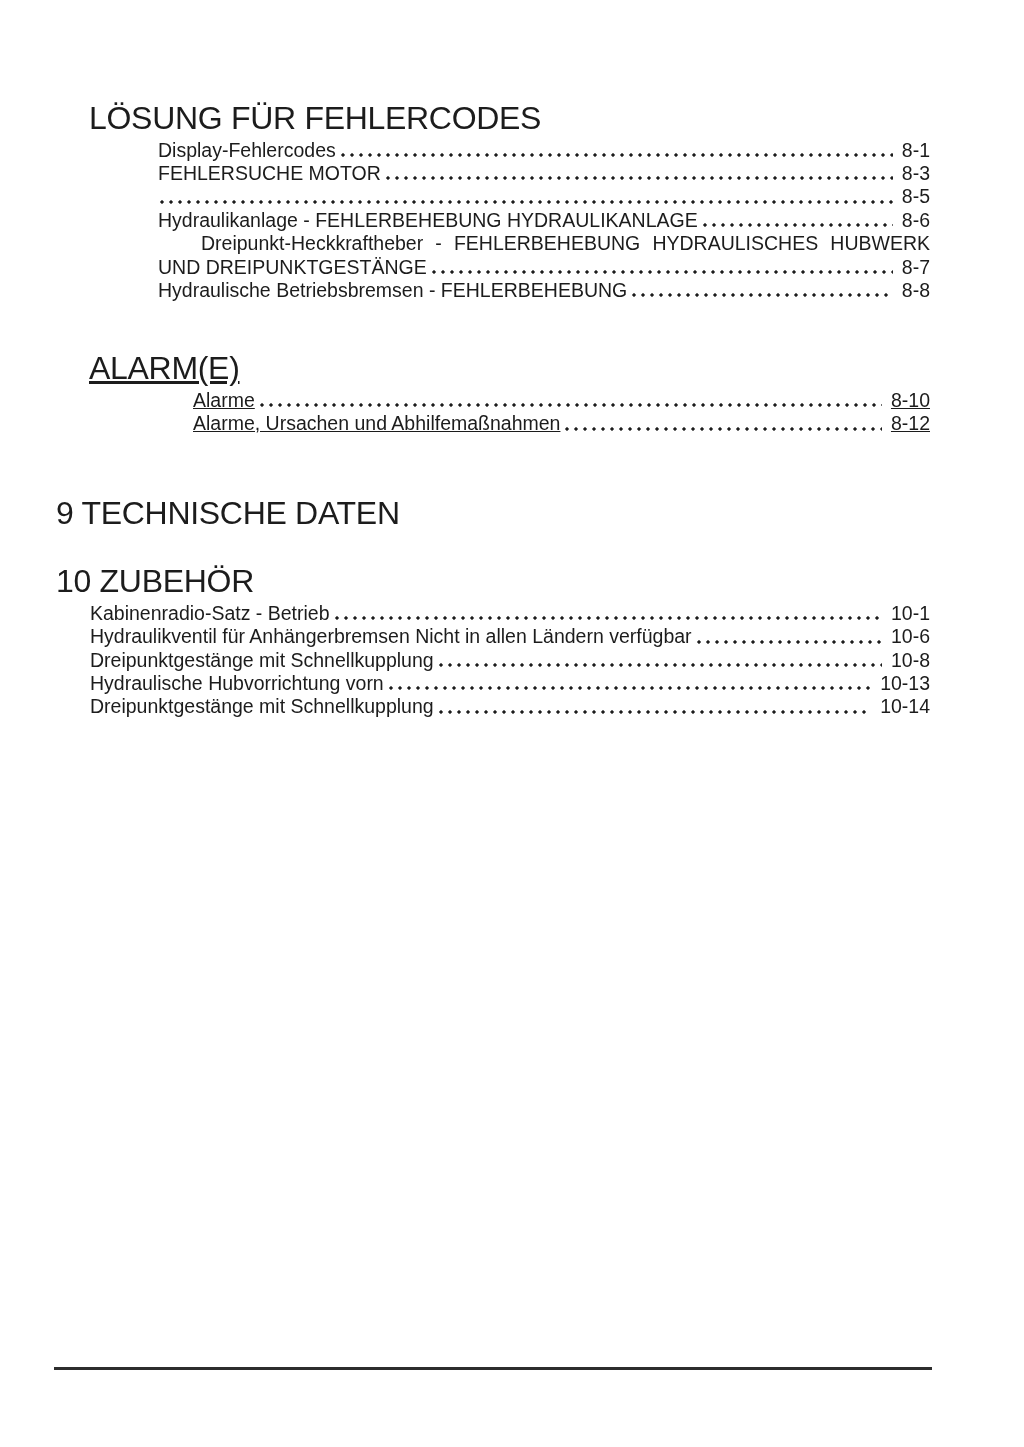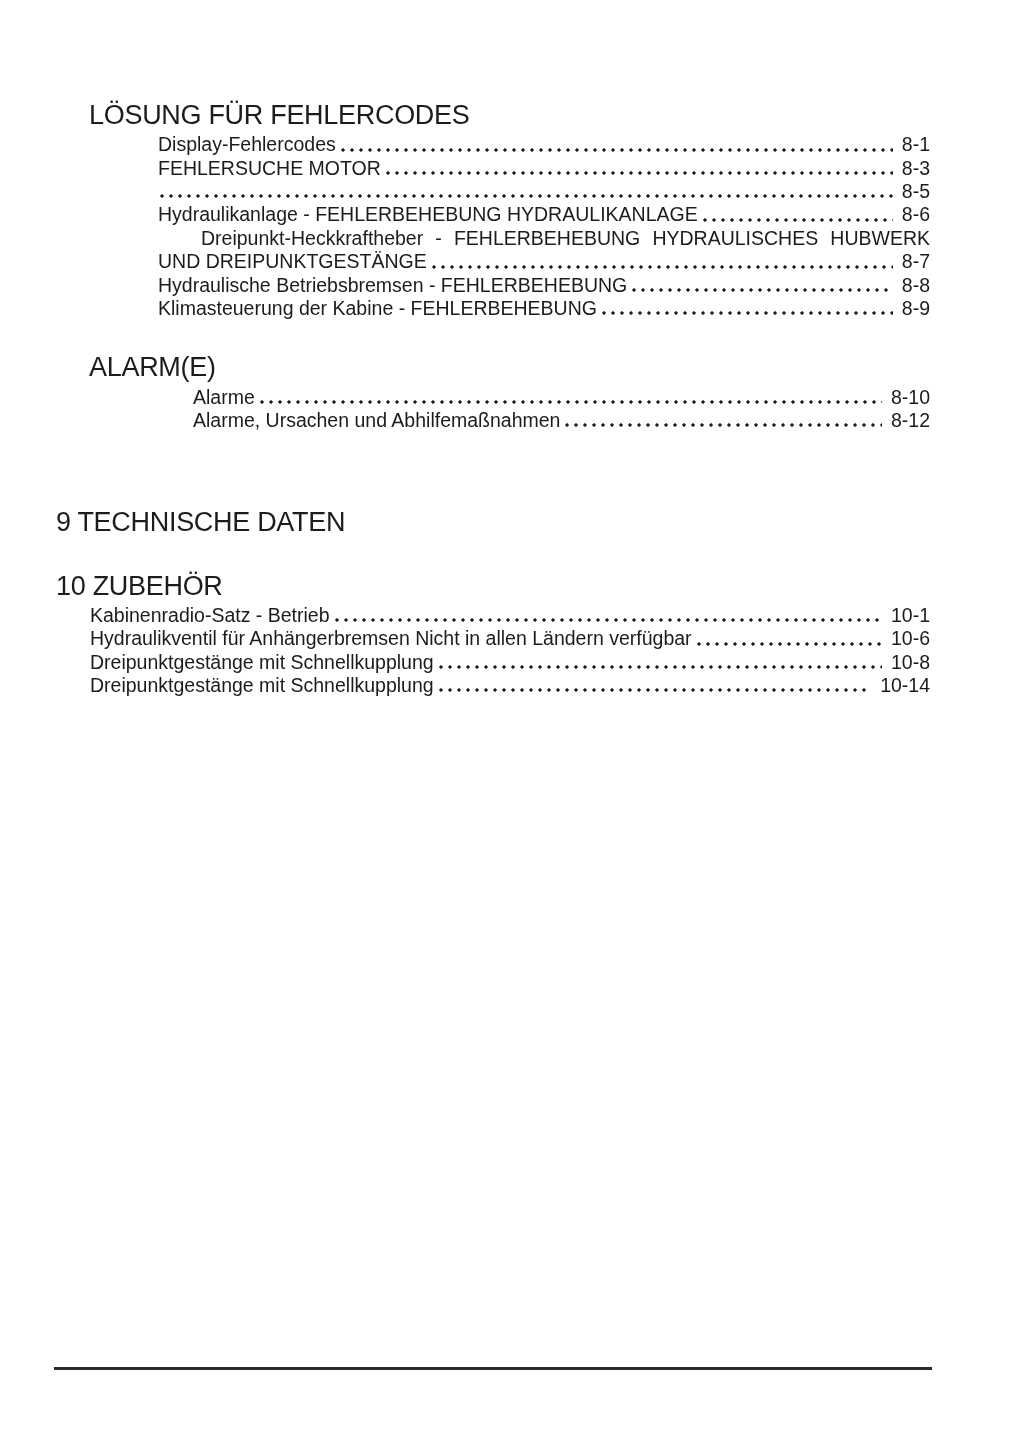--- a/index.html
+++ b/index.html
@@ -17,31 +17,31 @@
   }
   .page {
     position: absolute;
     inset: 0;
     background: #ffffff;
   }
   
   h2 {
     margin: 0;
     font-weight: normal;
-    font-size: 27px;
+    font-size: 32px;
     line-height: 1.08;
     letter-spacing: -0.3px;
     color: #1c1c1c;
   }
   .h-minor   { margin-left: 89px; }   
   .h-chapter { margin-left: 56px; }   
 
   .sec-1  { padding-top: 101px; }
-  .sec-2  { margin-top: 33px; }
-  .sec-3  { margin-top: 76px; }
+  .sec-2  { margin-top: 49px; text-decoration: underline; }
+  .sec-3  { margin-top: 60px; }
   .sec-4  { margin-top: 34px; }
 
   
   .entries {
     margin-right: 94px;   
     margin-top: 3px;
     font-size: 19.5px;
     line-height: 23.4px;
   }
   .ind-a { margin-left: 158px; }  
@@ -120,25 +120,20 @@
           <span class="t">UND DREIPUNKTGESTÄNGE</span>
           <span class="dots"></span>
           <span class="p">8-7</span>
         </div>
       </div>
       <div class="row">
         <span class="t">Hydraulische Betriebsbremsen - FEHLERBEHEBUNG</span>
         <span class="dots"></span>
         <span class="p">8-8</span>
       </div>
-      <div class="row">
-        <span class="t">Klimasteuerung der Kabine - FEHLERBEHEBUNG</span>
-        <span class="dots"></span>
-        <span class="p">8-9</span>
-      </div>
     </div>
   </section>
 
   <section class="sec-2">
     <h2 class="h-minor">ALARM(E)</h2>
     <div class="entries ind-b">
       <div class="row">
         <span class="t">Alarme</span>
         <span class="dots"></span>
         <span class="p">8-10</span>
@@ -167,20 +162,25 @@
         <span class="t">Hydraulikventil für Anhängerbremsen Nicht in allen Ländern verfügbar</span>
         <span class="dots"></span>
         <span class="p">10-6</span>
       </div>
       <div class="row">
         <span class="t">Dreipunktgestänge mit Schnellkupplung</span>
         <span class="dots"></span>
         <span class="p">10-8</span>
       </div>
       <div class="row">
+        <span class="t">Hydraulische Hubvorrichtung vorn</span>
+        <span class="dots"></span>
+        <span class="p">10-13</span>
+      </div>
+      <div class="row">
         <span class="t">Dreipunktgestänge mit Schnellkupplung</span>
         <span class="dots"></span>
         <span class="p">10-14</span>
       </div>
     </div>
   </section>
 
   <div class="footer-rule"></div>
 </div>
 

